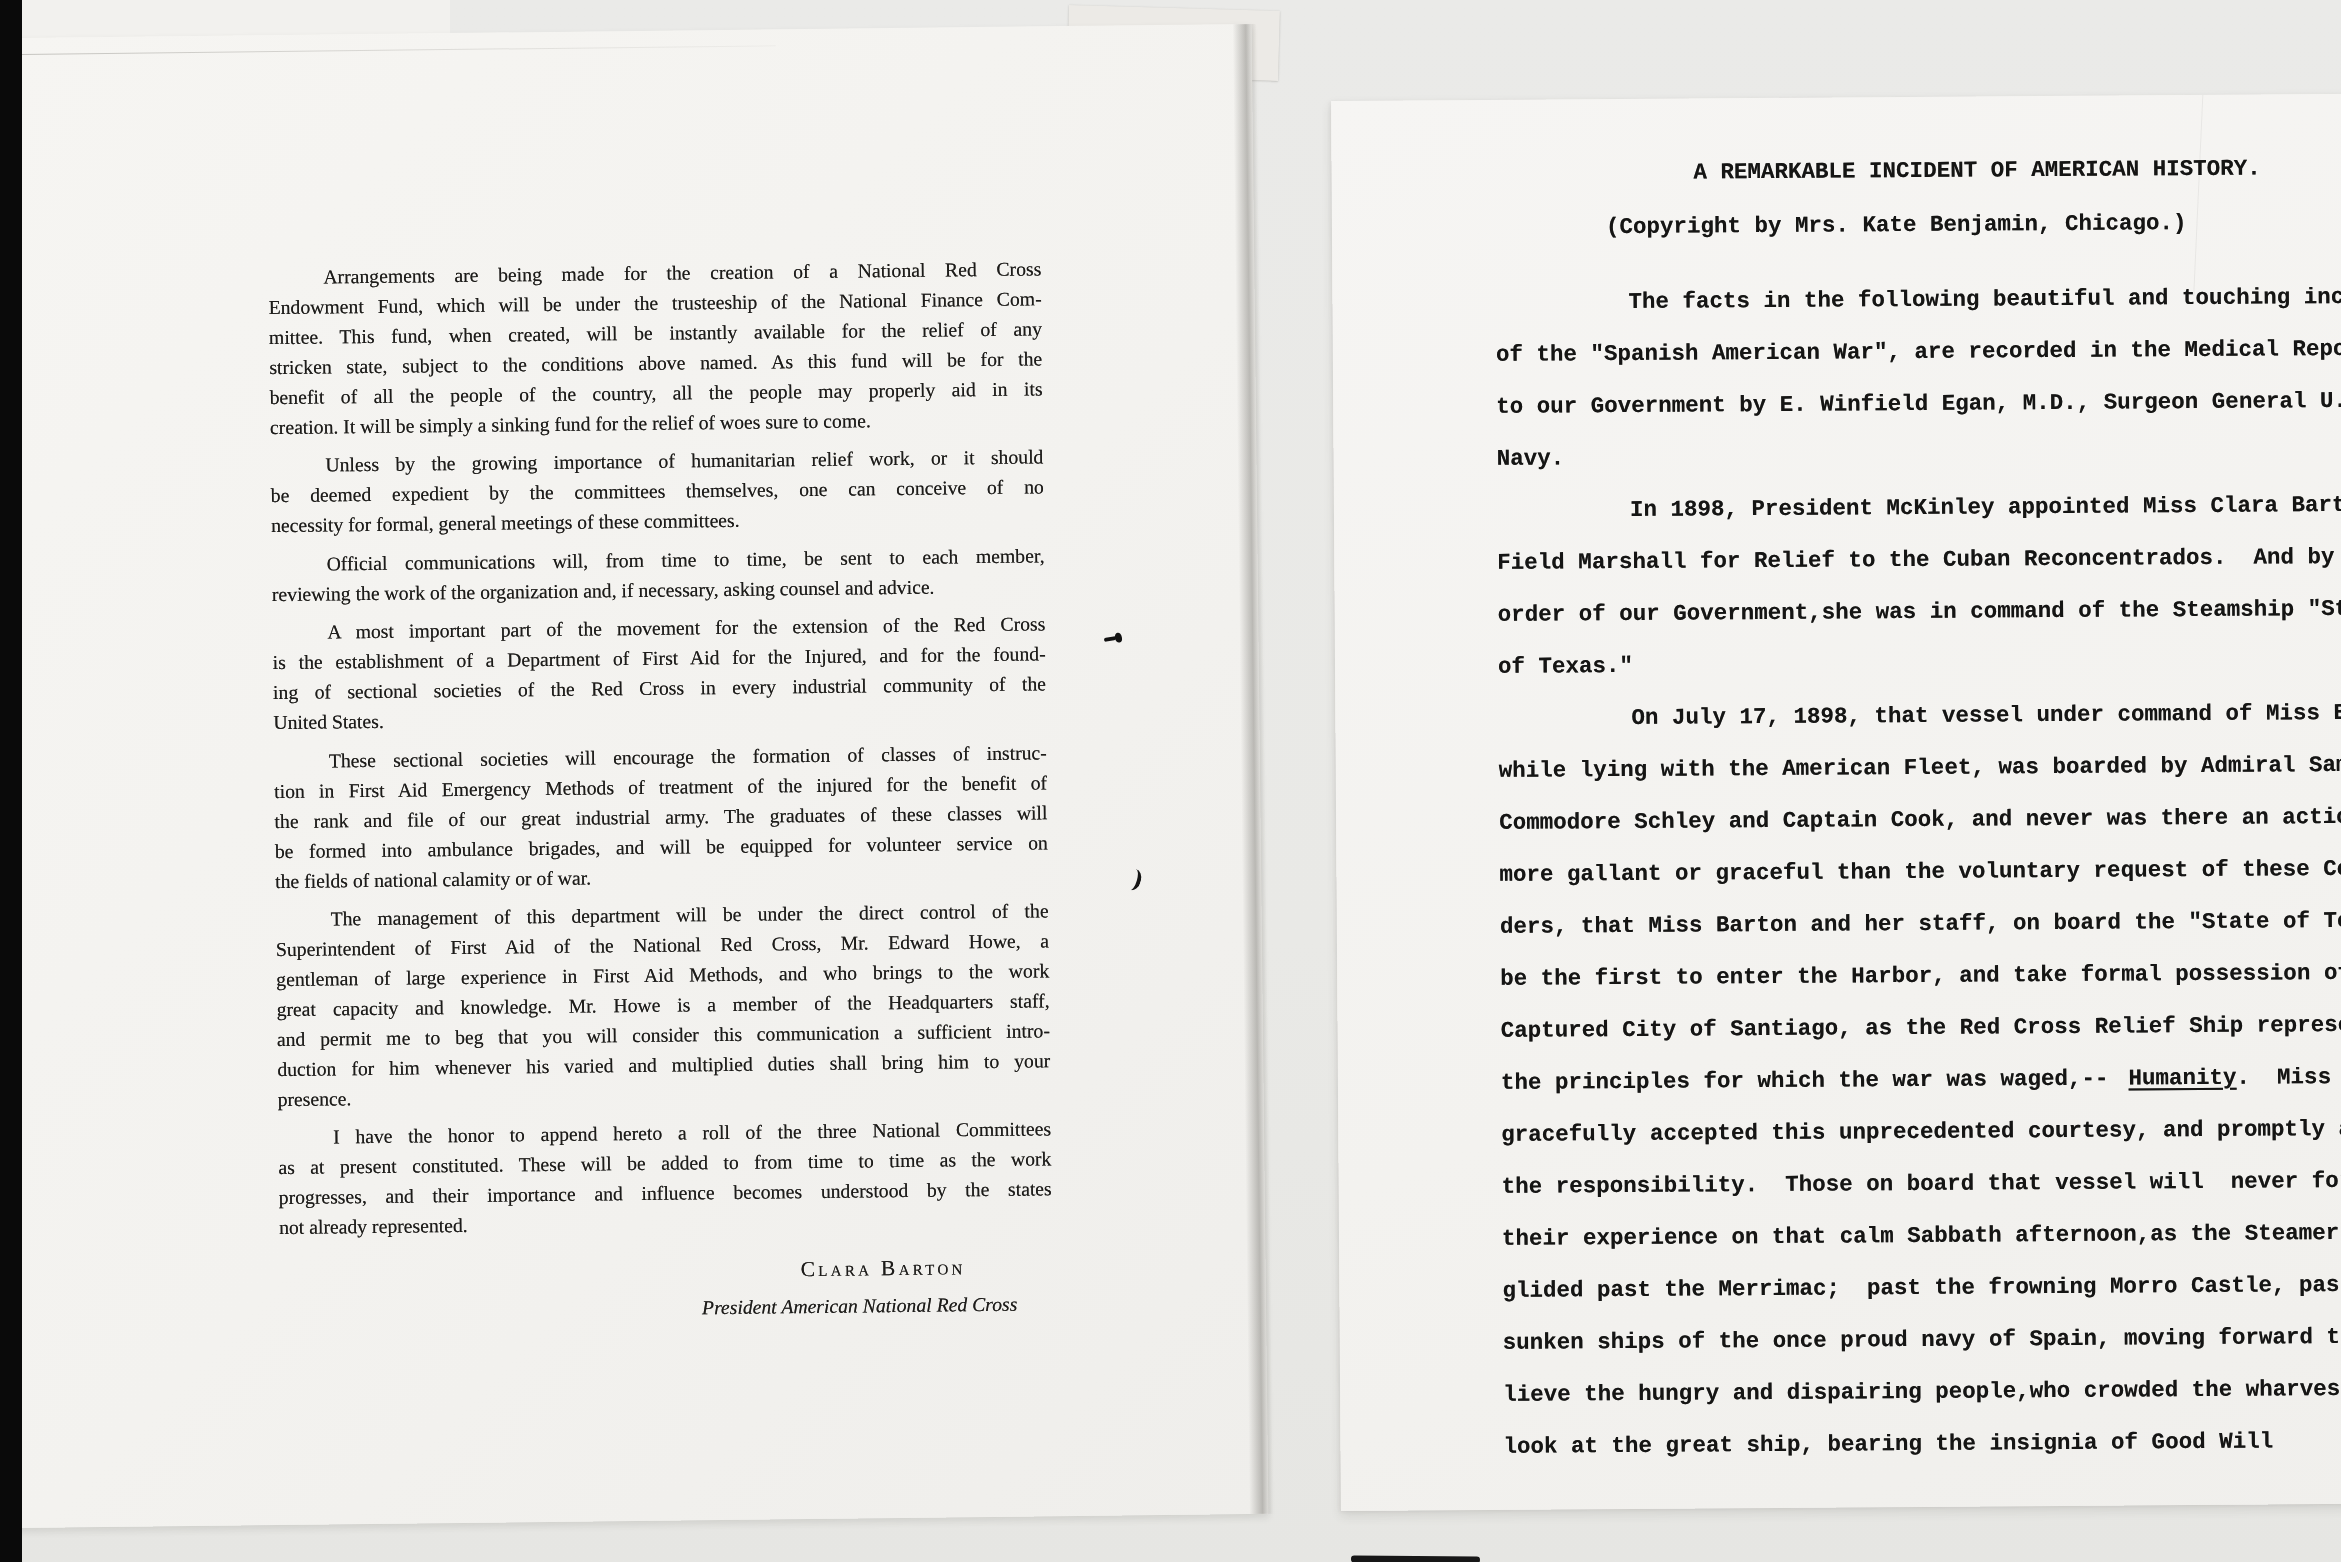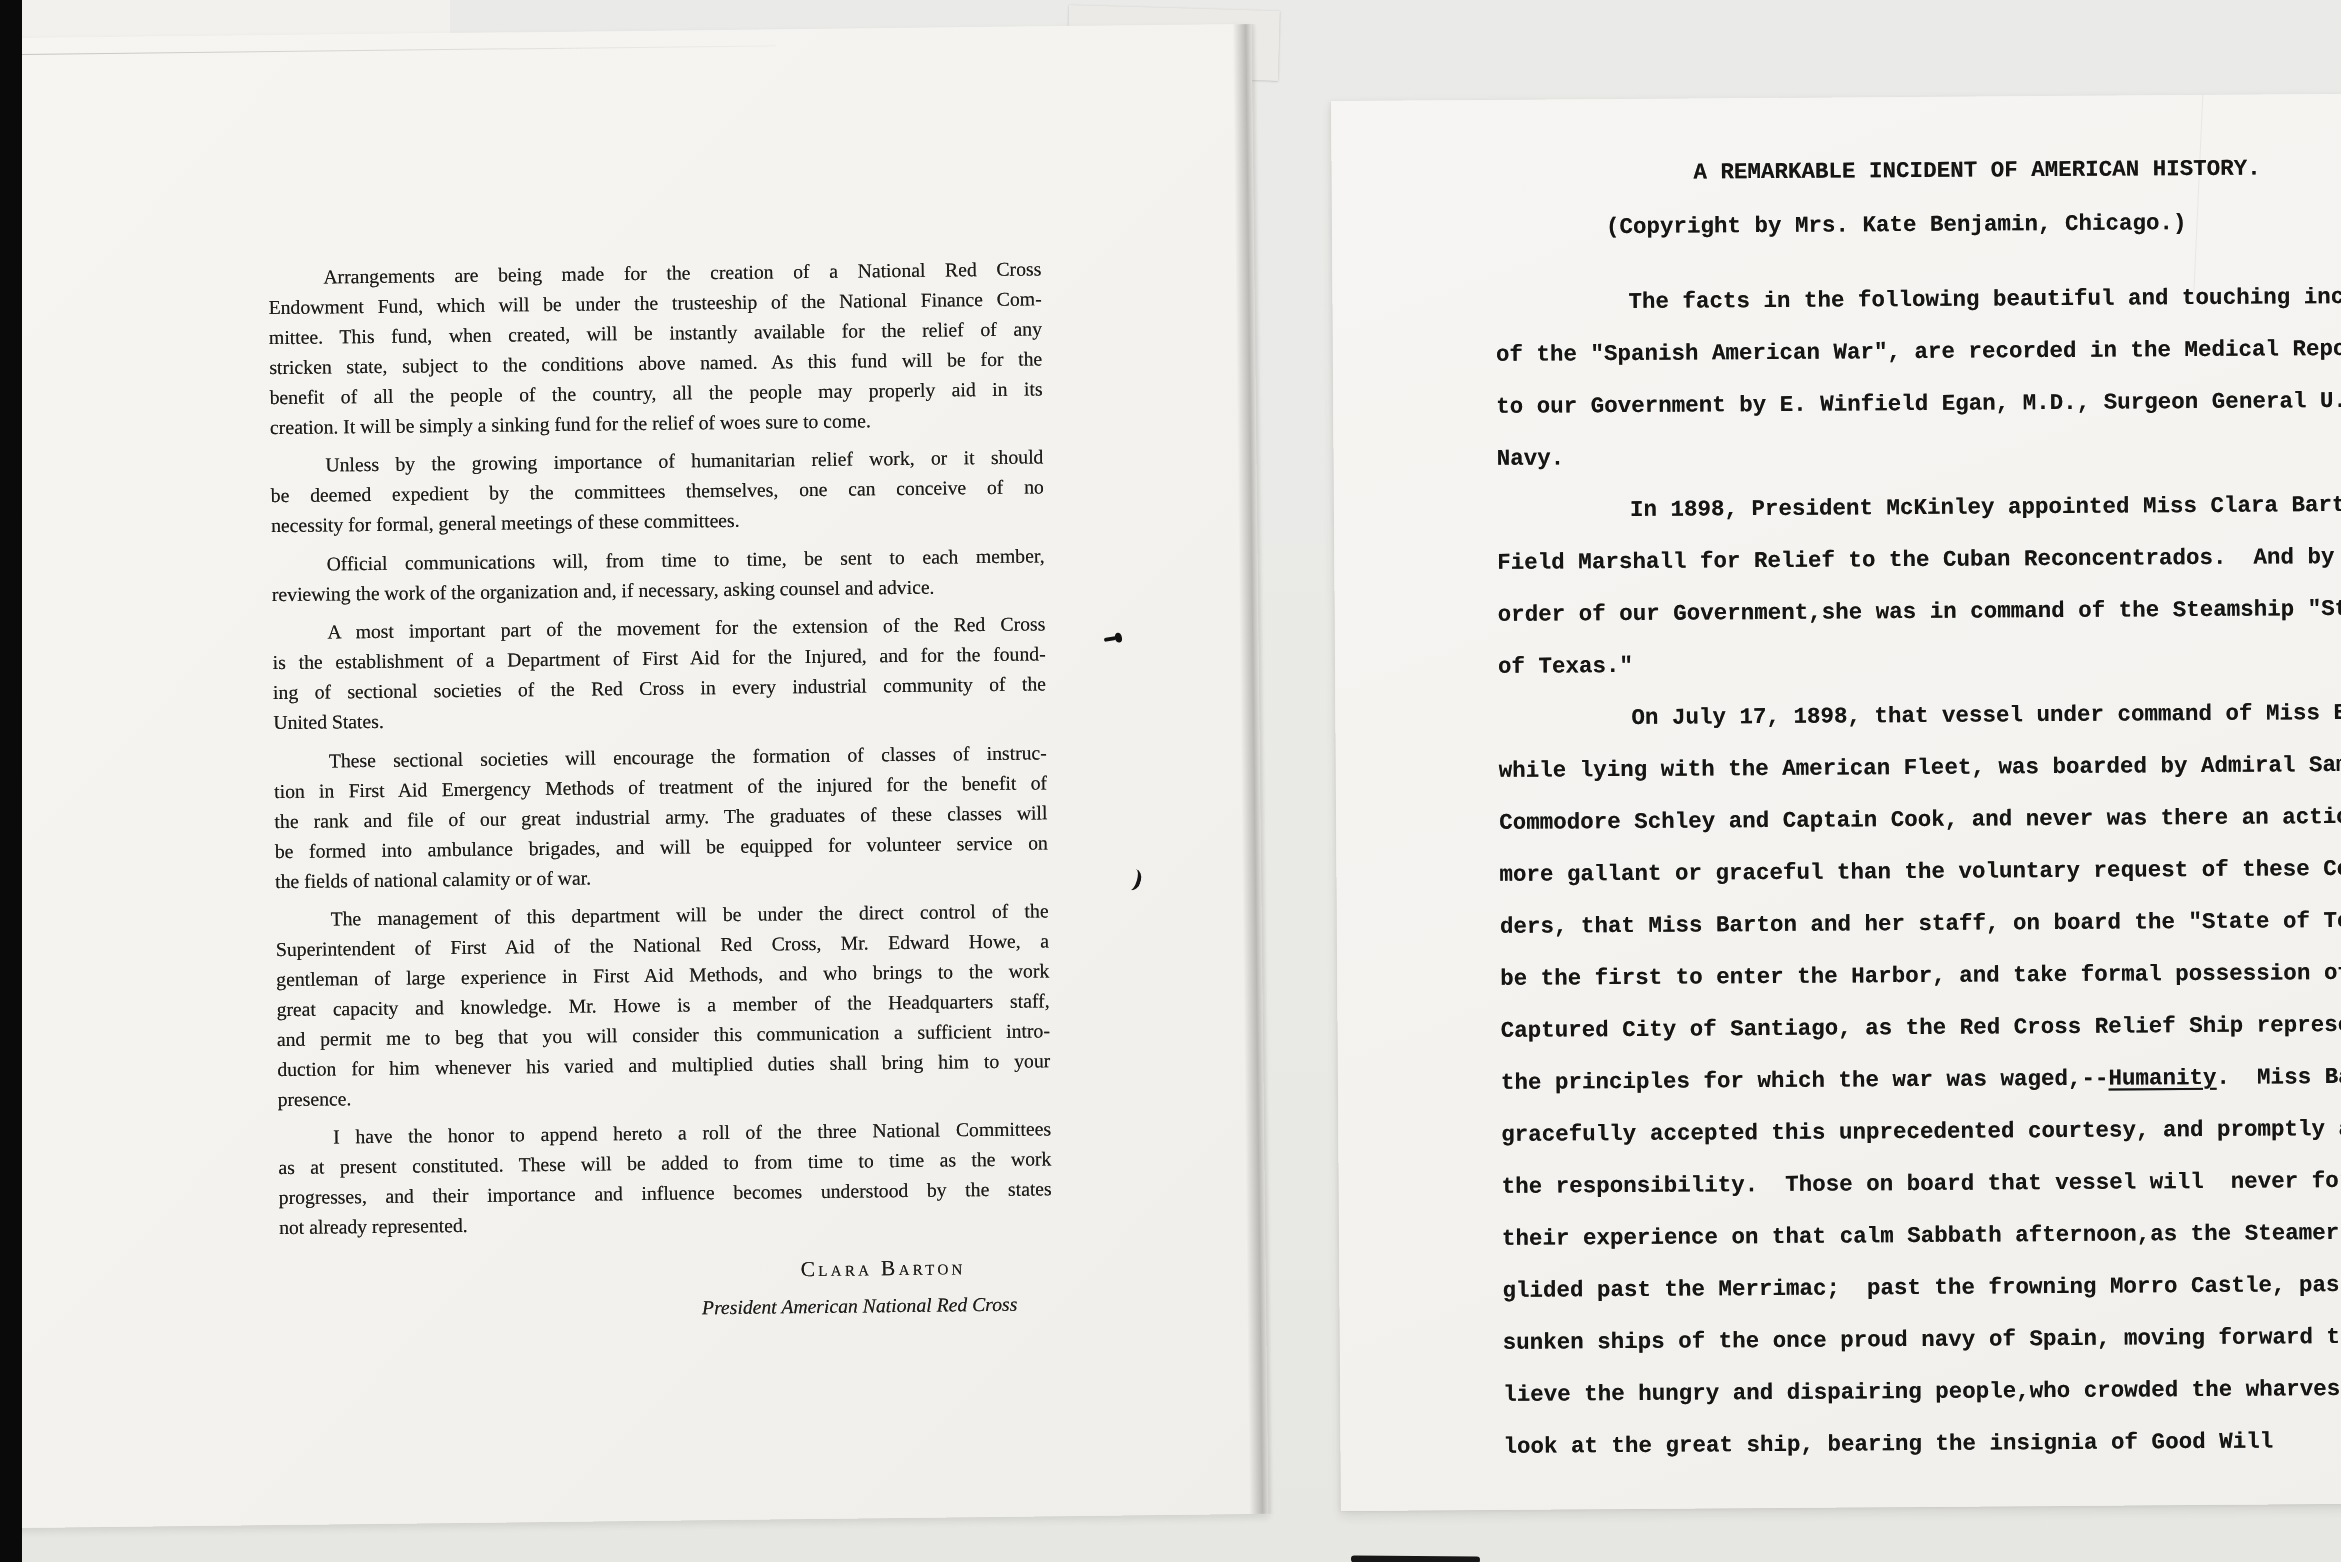--- a/index.html
+++ b/index.html
@@ -56,21 +56,21 @@
   .right-text{
     position:absolute;left:163px;top:61px;width:965px;
     font-family:"Liberation Mono", monospace;font-weight:700;color:#151514;
     text-shadow:0 0 0.5px rgba(15,15,14,.55);
   }
   .t-title{font-size:22.5px;line-height:26px;text-align:center;white-space:pre;}
   .t-copy{font-size:22.5px;line-height:26px;margin-top:28px;padding-left:111px;white-space:pre;}
   .t-lines{margin-top:49px;}
   .tline{height:52px;font-size:22.5px;line-height:26px;white-space:pre;}
   .tline.indent{padding-left:133px;}
-  .uword{text-decoration:underline;text-decoration-thickness:1.9px;text-underline-offset:4.2px;}
+  .uword{text-decoration:underline;text-decoration-thickness:1.9px;text-underline-offset:4.2px;margin-left:20px;}
 </style>
 </head>
 <body>
 
 <div class="behind-sheet"></div>
 <div class="back-corner"></div>
 
 <div class="left-page">
   <div class="left-text">
 

